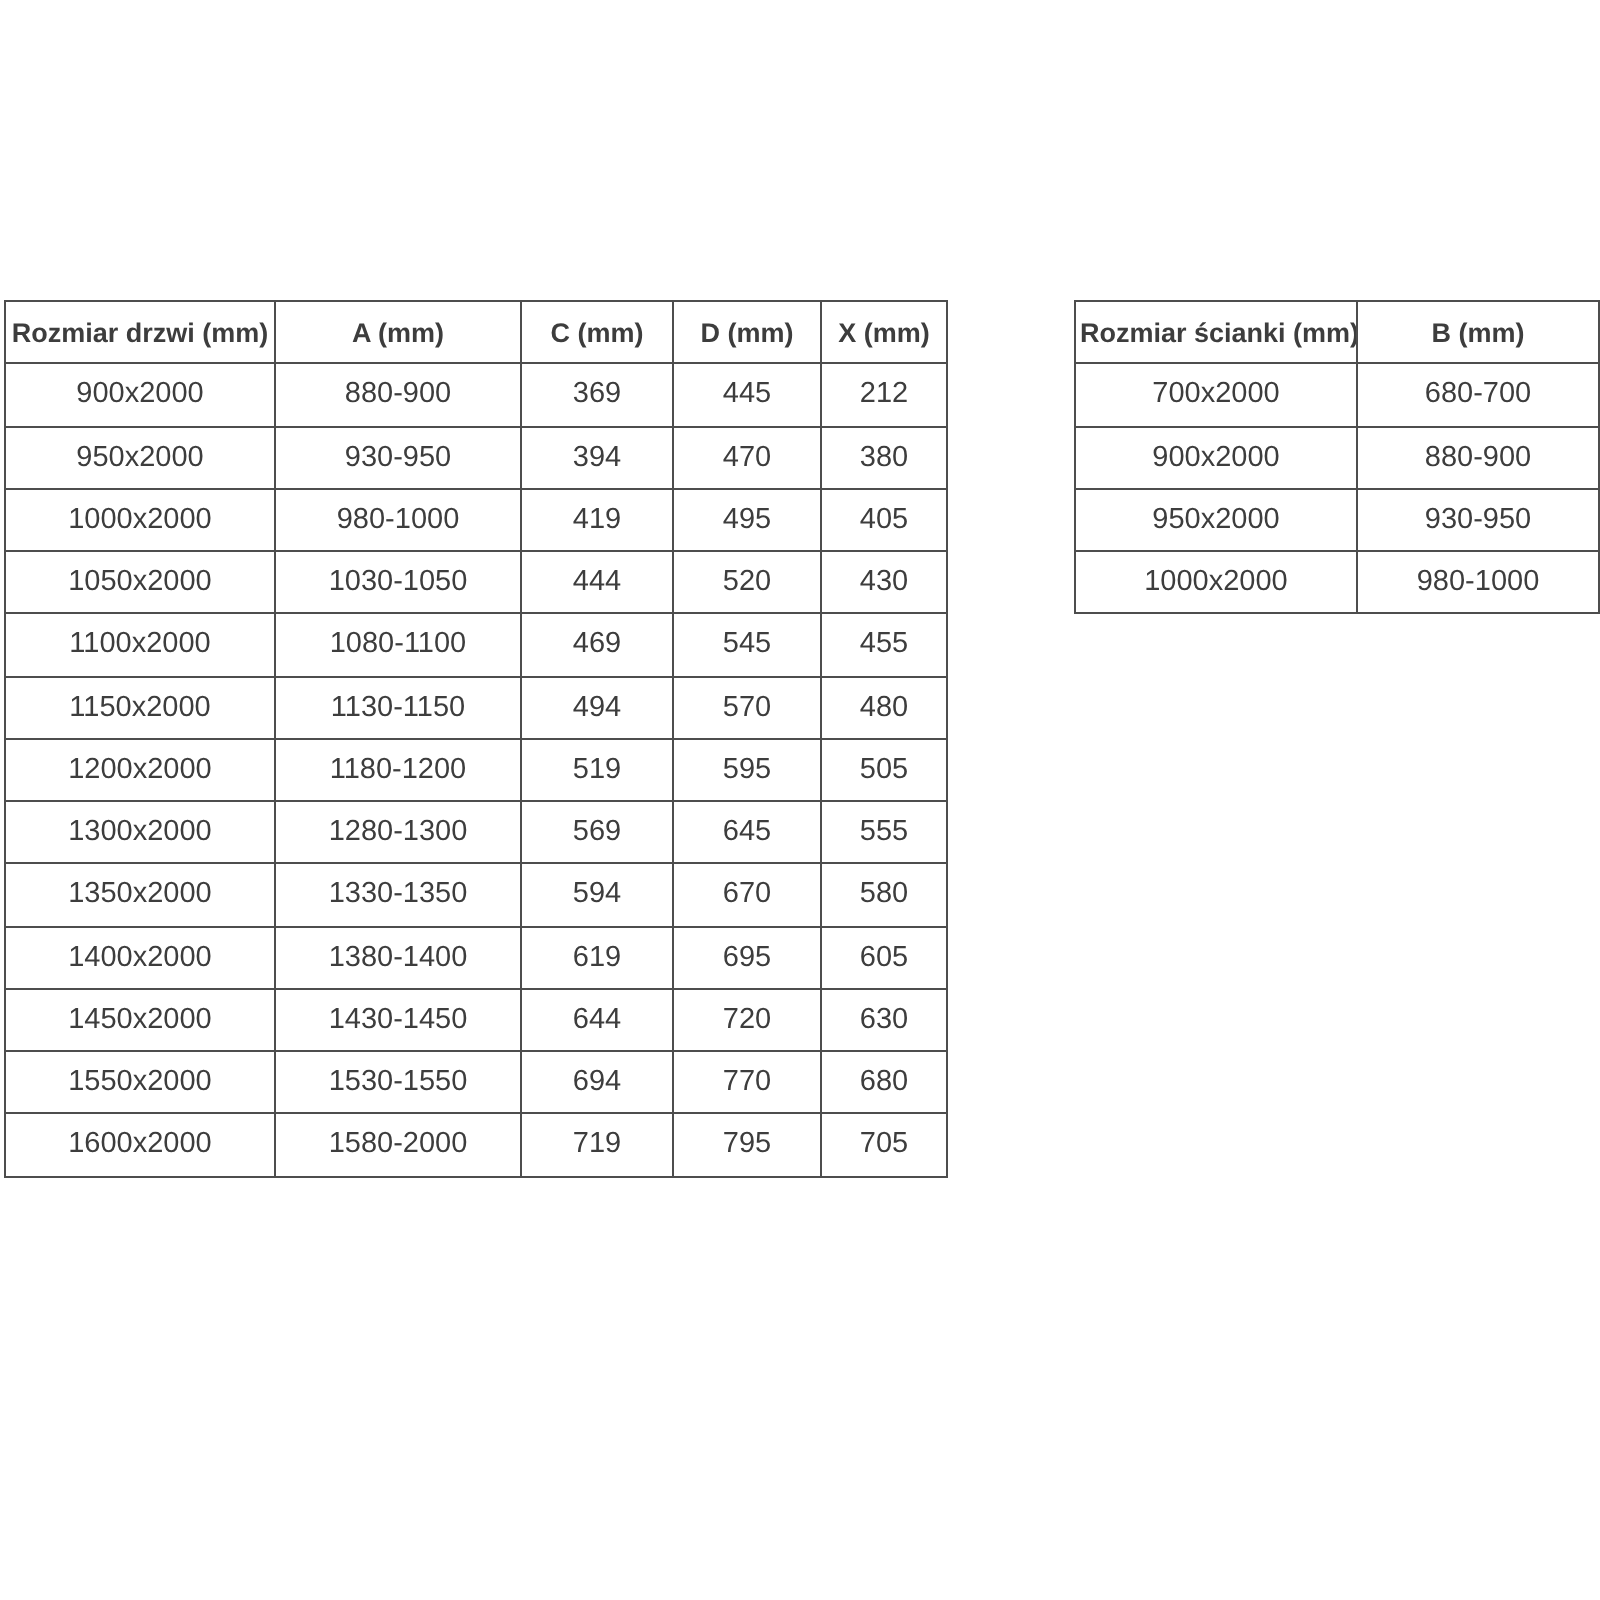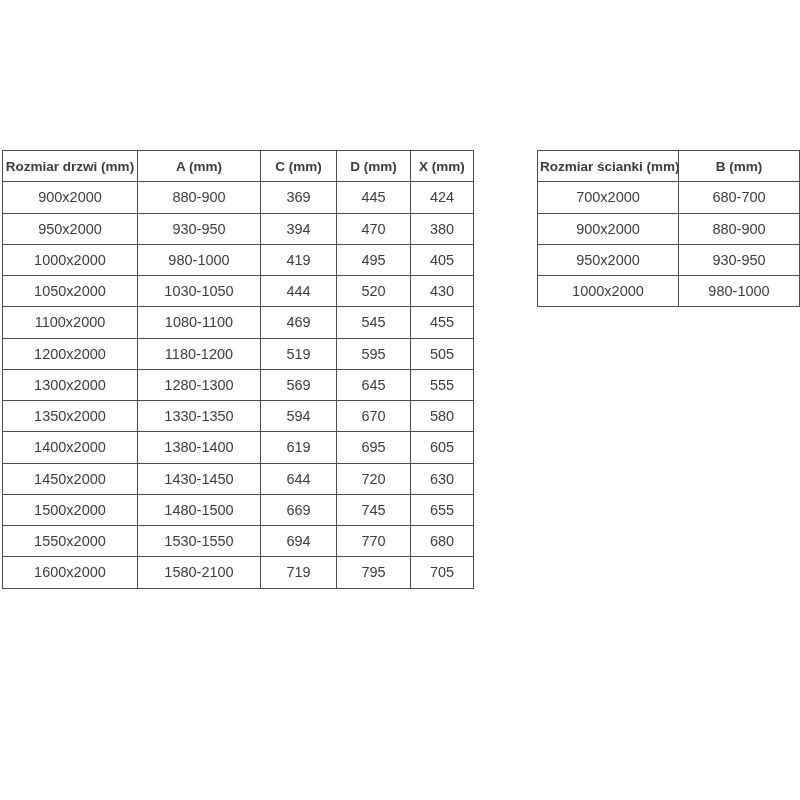--- a/index.html
+++ b/index.html
@@ -77,21 +77,21 @@
           <th>D (mm)</th>
           <th>X (mm)</th>
         </tr>
     </thead>
     <tbody>
         <tr>
           <td>900x2000</td>
           <td>880-900</td>
           <td>369</td>
           <td>445</td>
-          <td>424</td>
+          <td>212</td>
         </tr>
         <tr>
           <td>950x2000</td>
           <td>930-950</td>
           <td>394</td>
           <td>470</td>
           <td>380</td>
         </tr>
         <tr>
           <td>1000x2000</td>
@@ -108,20 +108,27 @@
           <td>430</td>
         </tr>
         <tr>
           <td>1100x2000</td>
           <td>1080-1100</td>
           <td>469</td>
           <td>545</td>
           <td>455</td>
         </tr>
         <tr>
+          <td>1150x2000</td>
+          <td>1130-1150</td>
+          <td>494</td>
+          <td>570</td>
+          <td>480</td>
+        </tr>
+        <tr>
           <td>1200x2000</td>
           <td>1180-1200</td>
           <td>519</td>
           <td>595</td>
           <td>505</td>
         </tr>
         <tr>
           <td>1300x2000</td>
           <td>1280-1300</td>
           <td>569</td>
@@ -143,36 +150,29 @@
           <td>605</td>
         </tr>
         <tr>
           <td>1450x2000</td>
           <td>1430-1450</td>
           <td>644</td>
           <td>720</td>
           <td>630</td>
         </tr>
         <tr>
-          <td>1500x2000</td>
-          <td>1480-1500</td>
-          <td>669</td>
-          <td>745</td>
-          <td>655</td>
-        </tr>
-        <tr>
           <td>1550x2000</td>
           <td>1530-1550</td>
           <td>694</td>
           <td>770</td>
           <td>680</td>
         </tr>
         <tr>
           <td>1600x2000</td>
-          <td>1580-2100</td>
+          <td>1580-2000</td>
           <td>719</td>
           <td>795</td>
           <td>705</td>
         </tr>
       </tbody>
   </table>
 
   <table class="spec" id="wall-table">
     <colgroup>
       <col style="width:141px">

